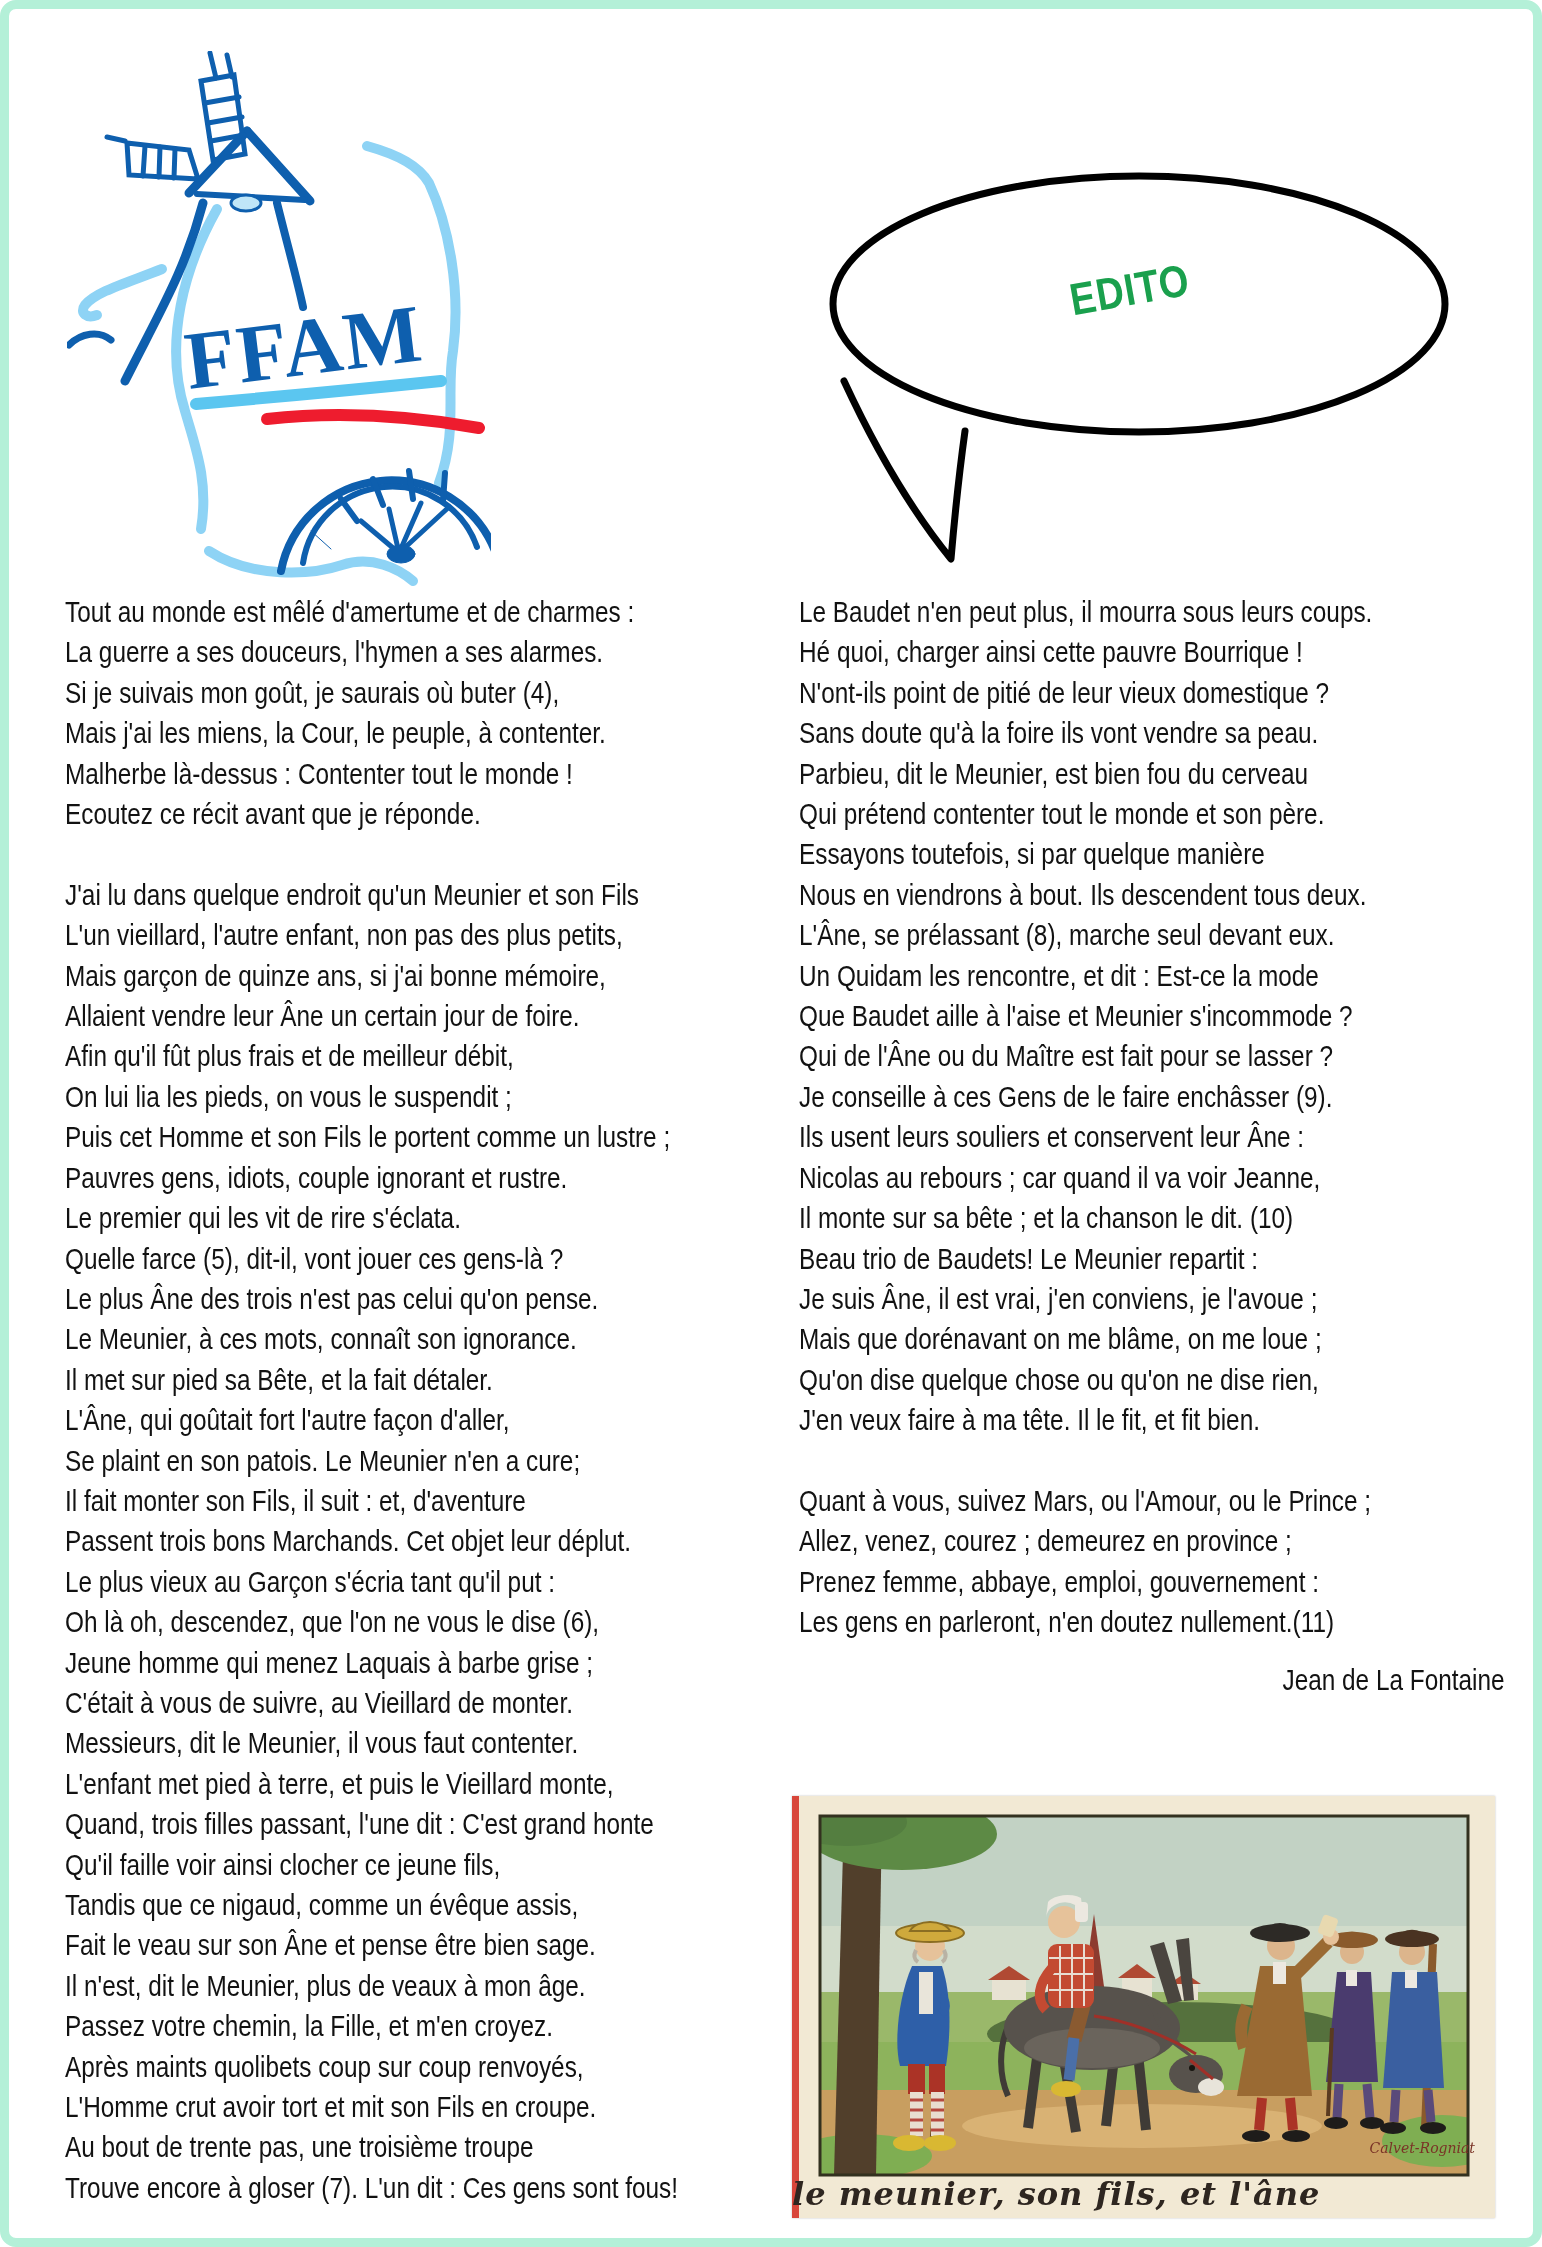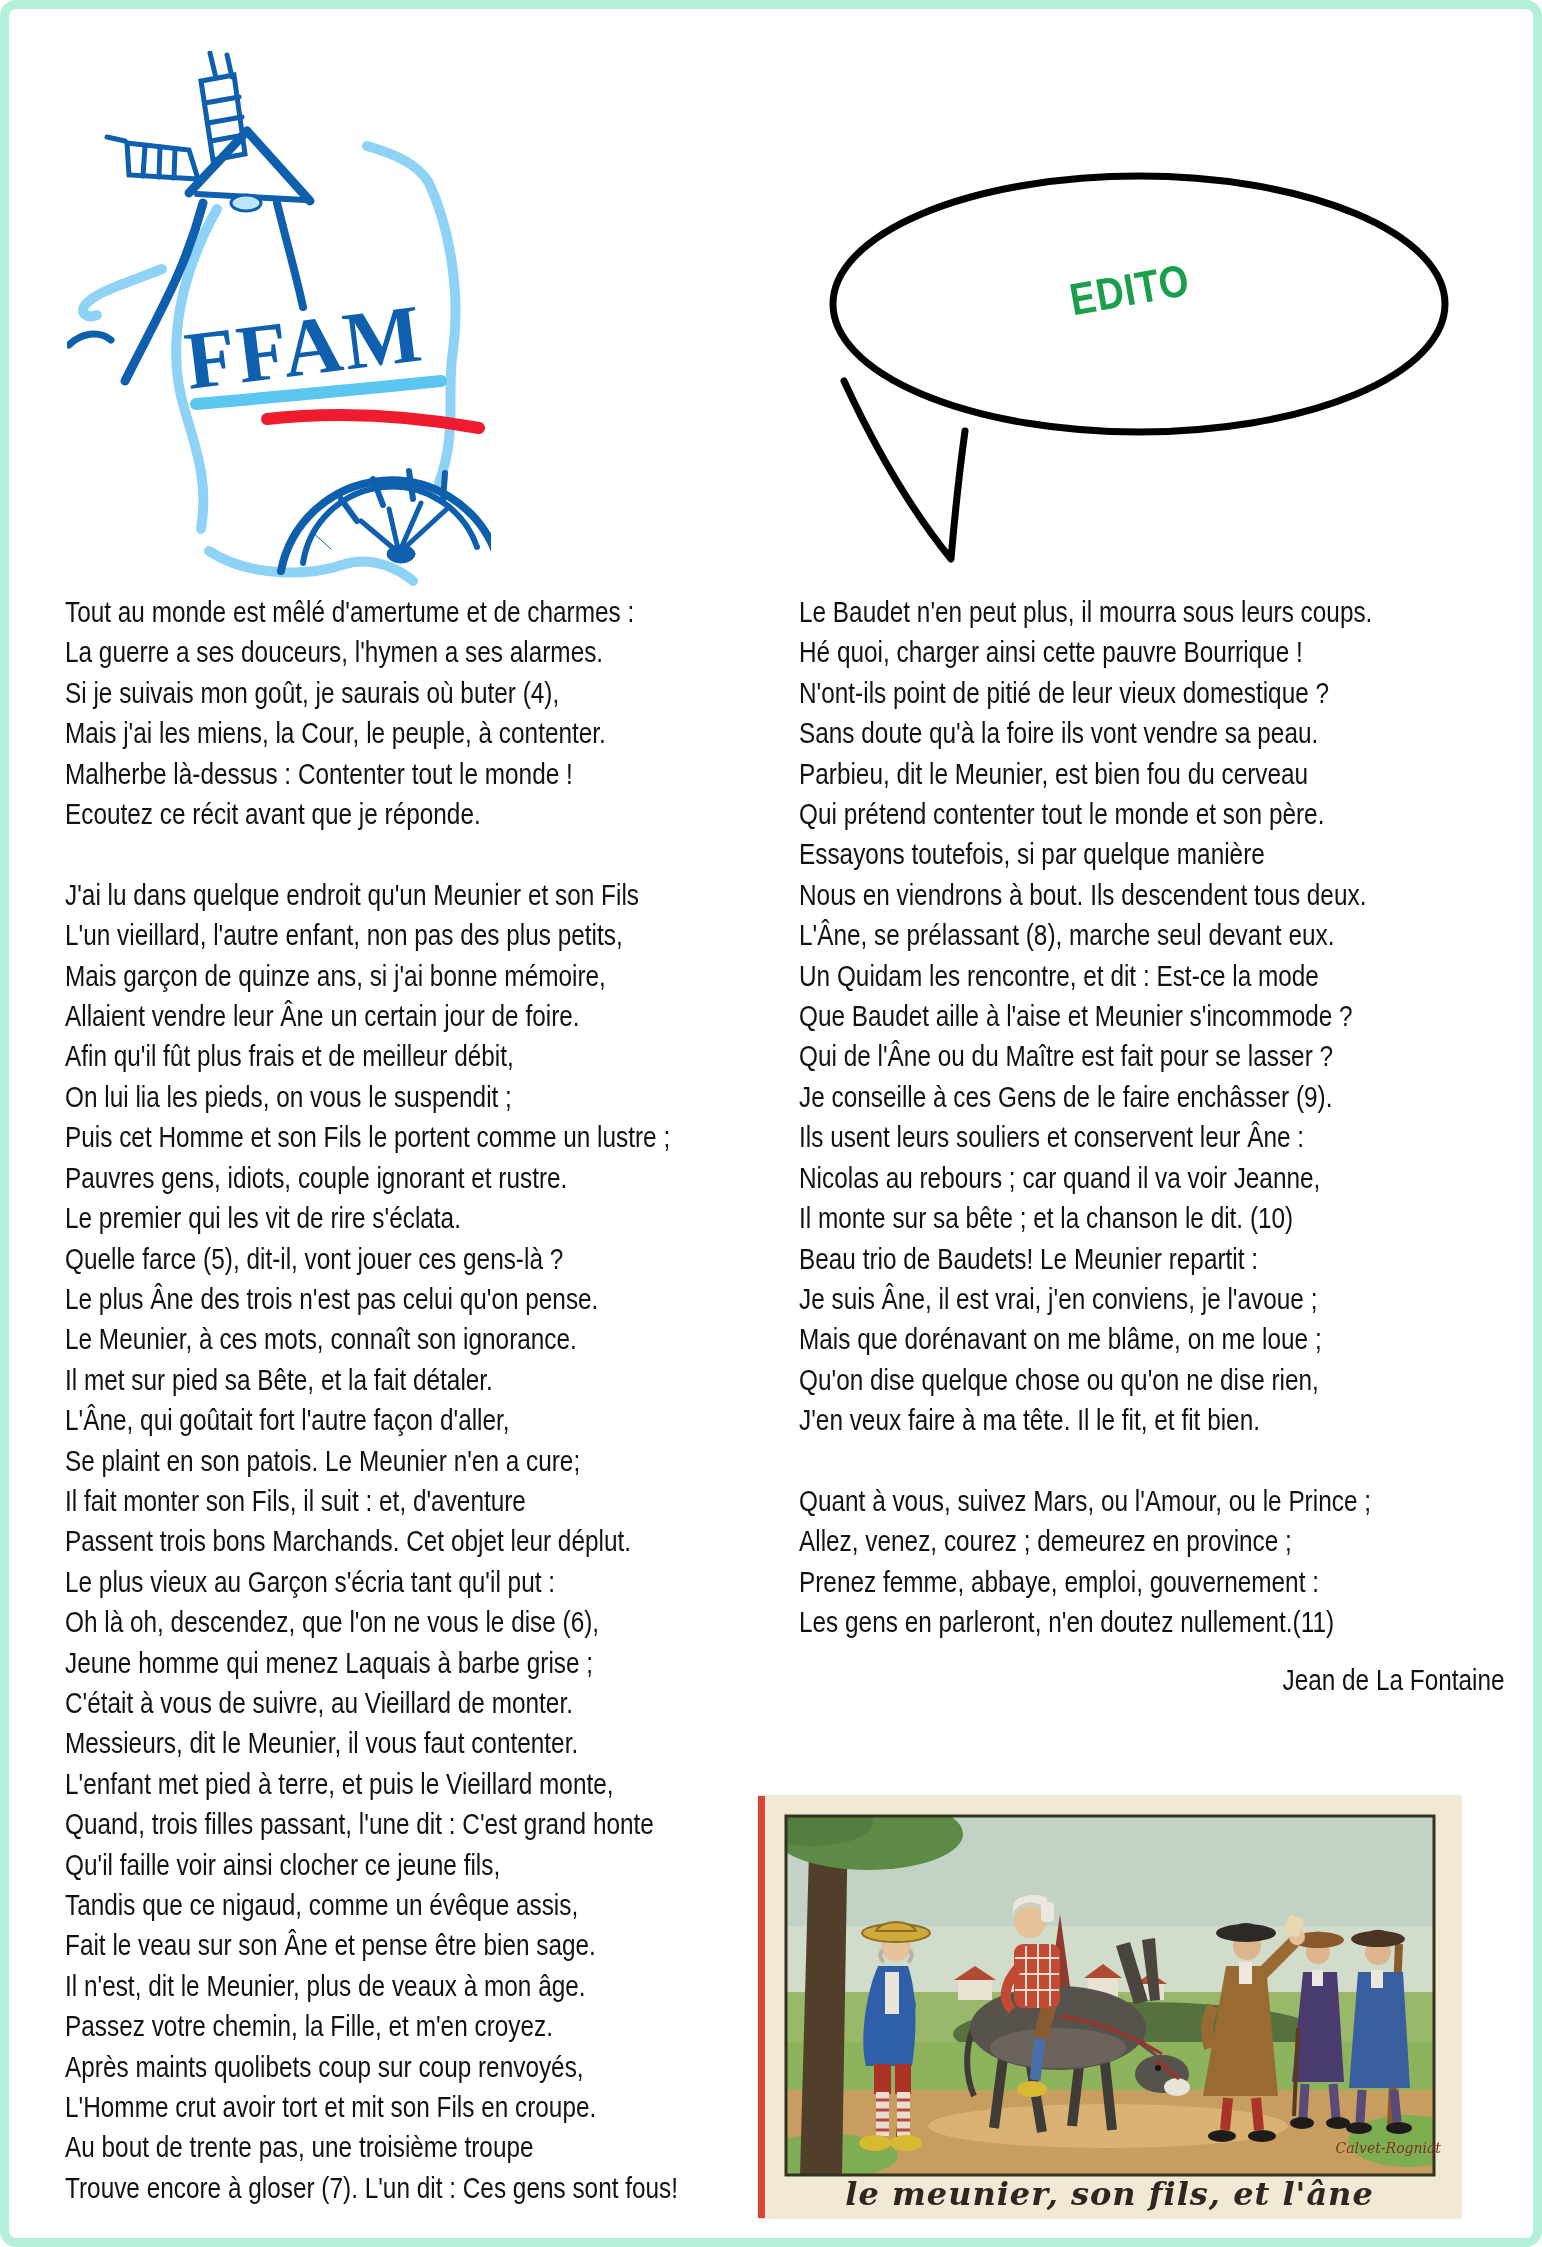--- a/index.html
+++ b/index.html
@@ -44,28 +44,28 @@
   .col .verse-line{white-space:pre;}
   .col-left{left:56px;width:900px;}
   .col-right{left:790px;width:900px;}
   .author{
     position:absolute;left:790px;top:1655px;width:840px;
     font-size:29px;text-align:right;white-space:pre;
     transform:scaleX(0.84);transform-origin:0 0;
   }
   
   .postcard{
-    position:absolute;left:749px;top:1787px;width:703px;height:422px;
+    position:absolute;left:783px;top:1787px;width:703px;height:422px;
     background:#f2e9d4;
     box-shadow:0 0 2px rgba(0,0,0,.25);
   }
   .postcard svg{position:absolute;left:0;top:0;width:703px;height:422px;}
   .postcard-caption{
     position:absolute;left:0;top:377px;width:703px;height:43px;
-    text-align:center;line-height:43px;
+    line-height:43px;
     font-family:"DejaVu Serif", serif;font-style:italic;font-weight:bold;
     font-size:32px;color:#2e2620;letter-spacing:1px;
     white-space:nowrap;
   }
   .postcard-signature{
     position:absolute;left:533px;top:344px;width:150px;
     font-family:"DejaVu Serif", serif;font-style:italic;
     font-size:14px;color:#7a3326;text-align:right;
     white-space:nowrap;
   }

